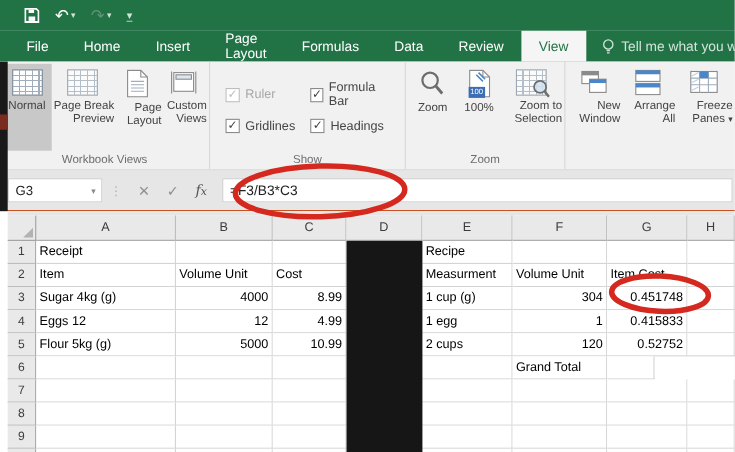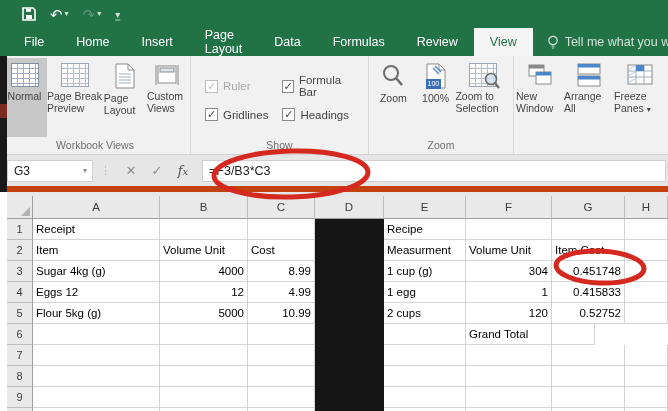--- a/index.html
+++ b/index.html
@@ -19,37 +19,37 @@
   .tab { color:#fff; font-size:12.5px; padding:0 16px; display:flex; align-items:center; cursor:default; }
   .tab.active { background:#f5f5f5; color:#217346; }
   .tellme { display:flex; align-items:center; gap:6px; color:rgba(255,255,255,0.8); font-size:12.5px; padding-left:14px; white-space:nowrap; }
 
   
   .ribbon { height:99px; background:#f1f1f1; display:flex; border-bottom:1px solid #d2d2d2; }
   .rgroup { position:relative; display:flex; flex-direction:column; padding:2px 2px 0 2px; }
   .rgroup + .rgroup { border-left:1px solid #d8d8d8; }
   .rgroup-body { flex:1; display:flex; align-items:stretch; }
   .rgroup-label { text-align:center; font-size:10.5px; color:#6e6e6e; padding:2px 0 3px; }
-  .bigbtn { width:52px; display:flex; flex-direction:column; align-items:center; padding-top:5px; gap:3px; color:#444; font-size:10.5px; text-align:left; line-height:1.15; cursor:default; }
+  .bigbtn { width:52px; display:flex; flex-direction:column; align-items:center; padding-top:5px; gap:3px; color:#444; font-size:10.5px; text-align:right; line-height:1.15; cursor:default; }
   .bigbtn.sel { background:#c8c8c8; }
   .bigbtn .lbl { white-space:normal; }
   .gridicn { width:28px; height:24px; border:1px solid #7f8fa0; background-image:
       repeating-linear-gradient(to right, transparent 0 5px, #9fadbc 5px 6px),
       repeating-linear-gradient(to bottom, #fff 0 4px, #9fadbc 4px 5px); }
   .gridicn.lite { opacity:.75; }
   svg.icn-svg { display:block; }
 
   .showgrid { display:grid; grid-template-columns:auto auto; gap:10px 14px; align-content:center; padding:0 12px; }
   .chk { display:flex; align-items:center; gap:5px; font-size:11.5px; color:#444; cursor:default; }
   .chk .box { width:13px; height:13px; border:1px solid #8a8a8a; background:#fff; font-size:11px; line-height:11px; text-align:center; color:#444; }
   .chk.disabled { color:#a8a8a8; }
   .chk.disabled .box { border-color:#bdbdbd; color:#bdbdbd; }
 
   
-  .fbar { height:37px; background:#e6e6e6; display:flex; align-items:center; padding:0 0 0 7px; border-bottom:6px solid #c2410c; }
+  .fbar { height:37px; background:#e6e6e6; display:flex; align-items:center; padding:0 0 0 7px; border-bottom:1px solid #c2410c; }
   .namebox { width:86px; height:22px; background:#fff; border:1px solid #d0d0d0; display:flex; align-items:center; font-size:12px; color:#222; padding-left:6px; }
   .namebox .drop { margin-left:auto; padding-right:5px; color:#8a8a8a; font-size:8px; }
   .fsep { color:#b0b0b0; font-size:11px; padding:0 7px; }
   .fbtn { width:26px; text-align:center; color:#8f8f8f; font-size:13px; cursor:default; }
   .fbtn.fx { font-family:"DejaVu Serif", serif; font-style:italic; font-size:13px; color:#555; }
   .finput { flex:1; height:22px; background:#fff; border:1px solid #d0d0d0; margin:0 2px 0 6px; display:flex; align-items:center; padding-left:6px; font-size:12.5px; color:#222; }
 
   
   .sheetwrap { position:absolute; left:0; top:192px; right:0; bottom:0; background:#fff; }
   .deskstrip { position:absolute; left:0; top:56px; width:7px; height:355px; background:#191919; }
@@ -87,22 +87,22 @@
       <span class="icn dim">↷<span class="drop dim">▾</span></span>
       <span class="qat-custom">▾̲</span>
     </div>
   </div>
 
   <div class="tabrow">
     <div class="tab">File</div>
     <div class="tab">Home</div>
     <div class="tab">Insert</div>
     <div class="tab">Page Layout</div>
+    <div class="tab">Formulas</div>
     <div class="tab">Data</div>
-    <div class="tab">Formulas</div>
     <div class="tab">Review</div>
     <div class="tab active">View</div>
     <div class="tellme">
       <svg class="icn-svg" width="12" height="15" viewBox="0 0 12 15">
           <circle cx="6" cy="5.5" r="4.2" fill="none" stroke="rgba(255,255,255,0.8)" stroke-width="1.2"></circle>
           <path d="M4.5 11 h3 M4.8 13 h2.4" stroke="rgba(255,255,255,0.8)" stroke-width="1.2" fill="none"></path>
         </svg>
       <span>Tell me what you wa</span>
     </div>
   </div>

